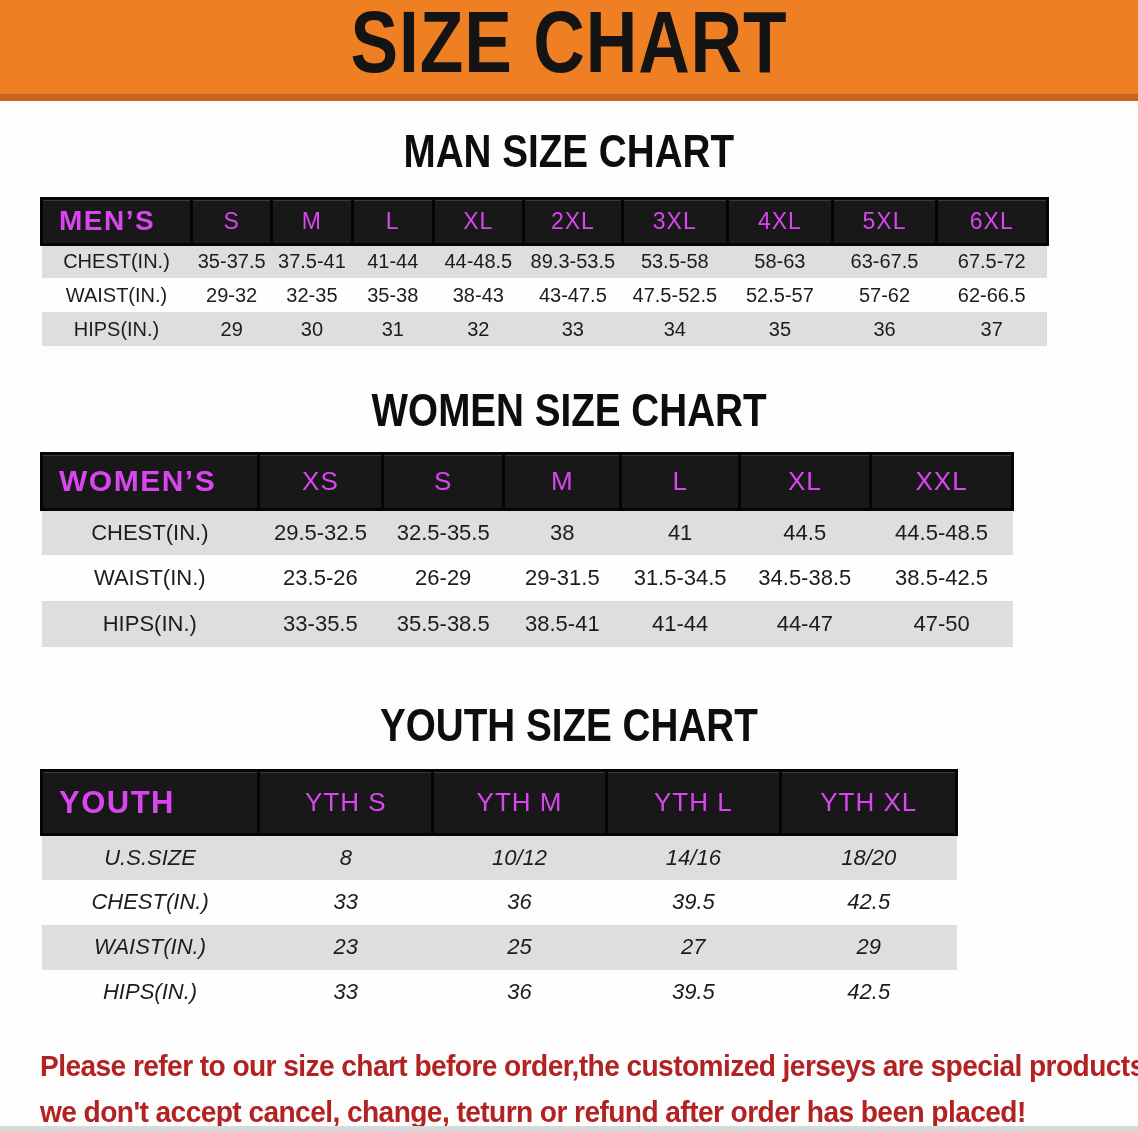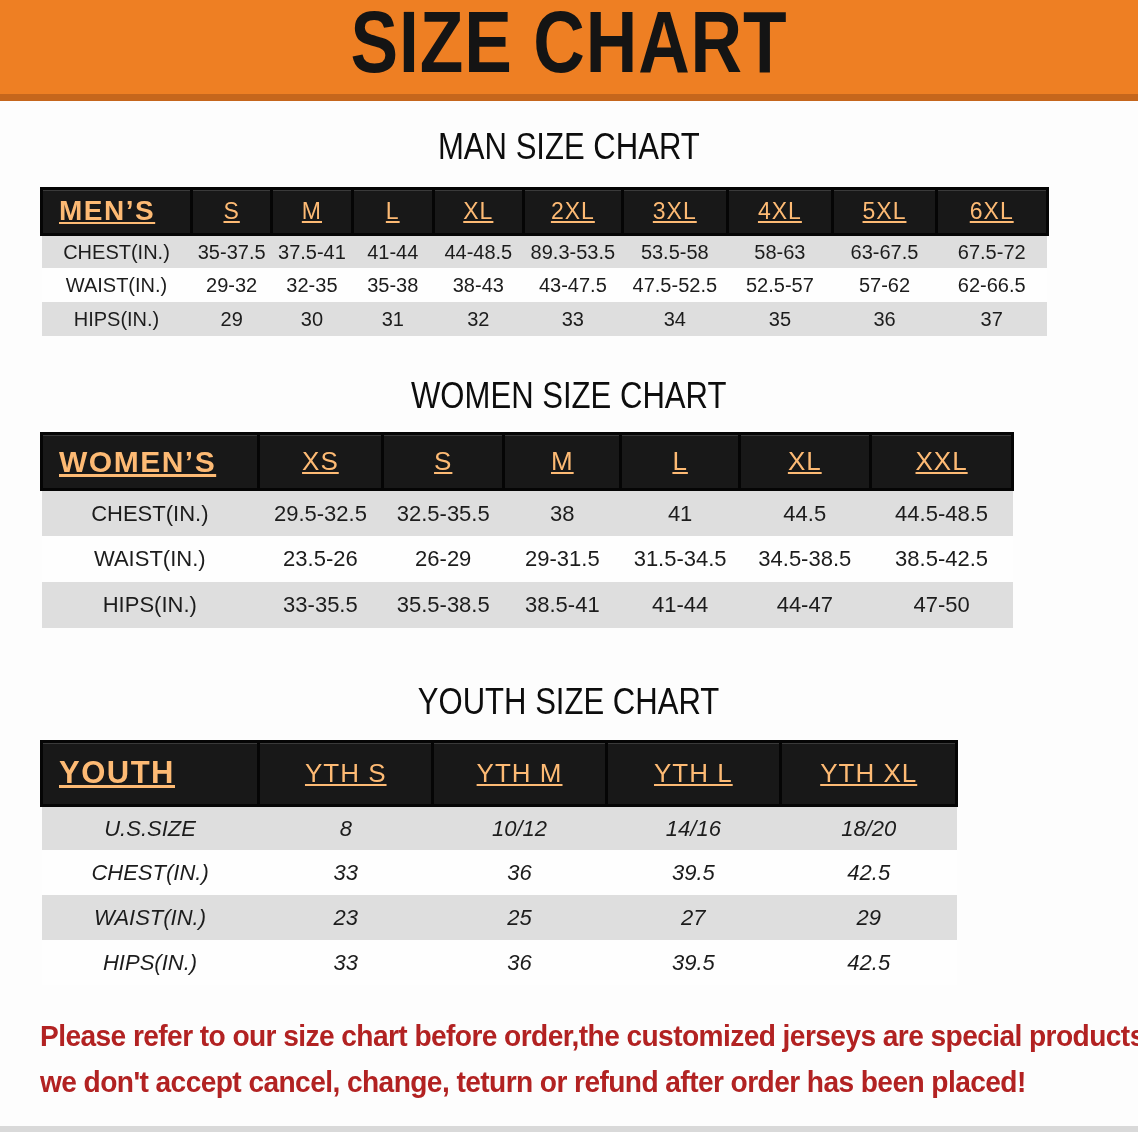--- a/index.html
+++ b/index.html
@@ -14,35 +14,35 @@
     height:94px;background:#ee7f23;border-bottom:7px solid #c5661c;
     display:flex;align-items:flex-start;justify-content:center;
   }
   .banner .banner-title{
     font-size:84px;font-weight:bold;color:#141414;line-height:1;
     display:inline-block;transform:scale(0.85,1.04);letter-spacing:1px;
     white-space:nowrap;
   }
   
   h2.section-heading{
-    text-align:center;font-weight:normal;color:#0d0d0d;
-    font-size:37px;line-height:1.08;margin:0;
+    text-align:center;font-weight:bold;color:#0d0d0d;
+    font-size:46px;line-height:1.08;margin:0;
   }
   h2.section-heading .squeeze{display:inline-block;transform:scaleX(0.84);white-space:nowrap;}
   #heading-men{margin:26px 0 20px;}
   #heading-women{margin:40px 0 16px;}
   #heading-youth{margin:54px 11px 18px;}
   
   table.size-table{
     width:1058px;margin:0 40px;border-collapse:collapse;table-layout:fixed;
   }
   table.size-table thead th{
-    background:#181818;color:#fdba74;font-weight:normal;
+    background:#181818;color:#d946ef;font-weight:normal;
     border:3px solid #050505;box-shadow:inset 0 1px 0 #3a3a3a;
-    text-align:center;letter-spacing:1px;text-decoration:underline;
+    text-align:center;letter-spacing:1px;
   }
   table.size-table thead th.corner{
     text-align:left;padding-left:16px;font-weight:bold;letter-spacing:1.5px;
   }
   table.size-table td{
     text-align:center;padding:0;white-space:nowrap;
   }
   table.size-table tbody tr:nth-child(odd) td{background:#dedede;}
   table.size-table tbody tr:nth-child(even) td{background:#fefefe;}
   table.size-table td.filler,table.size-table th.filler{background:transparent !important;border:none;box-shadow:none;}

